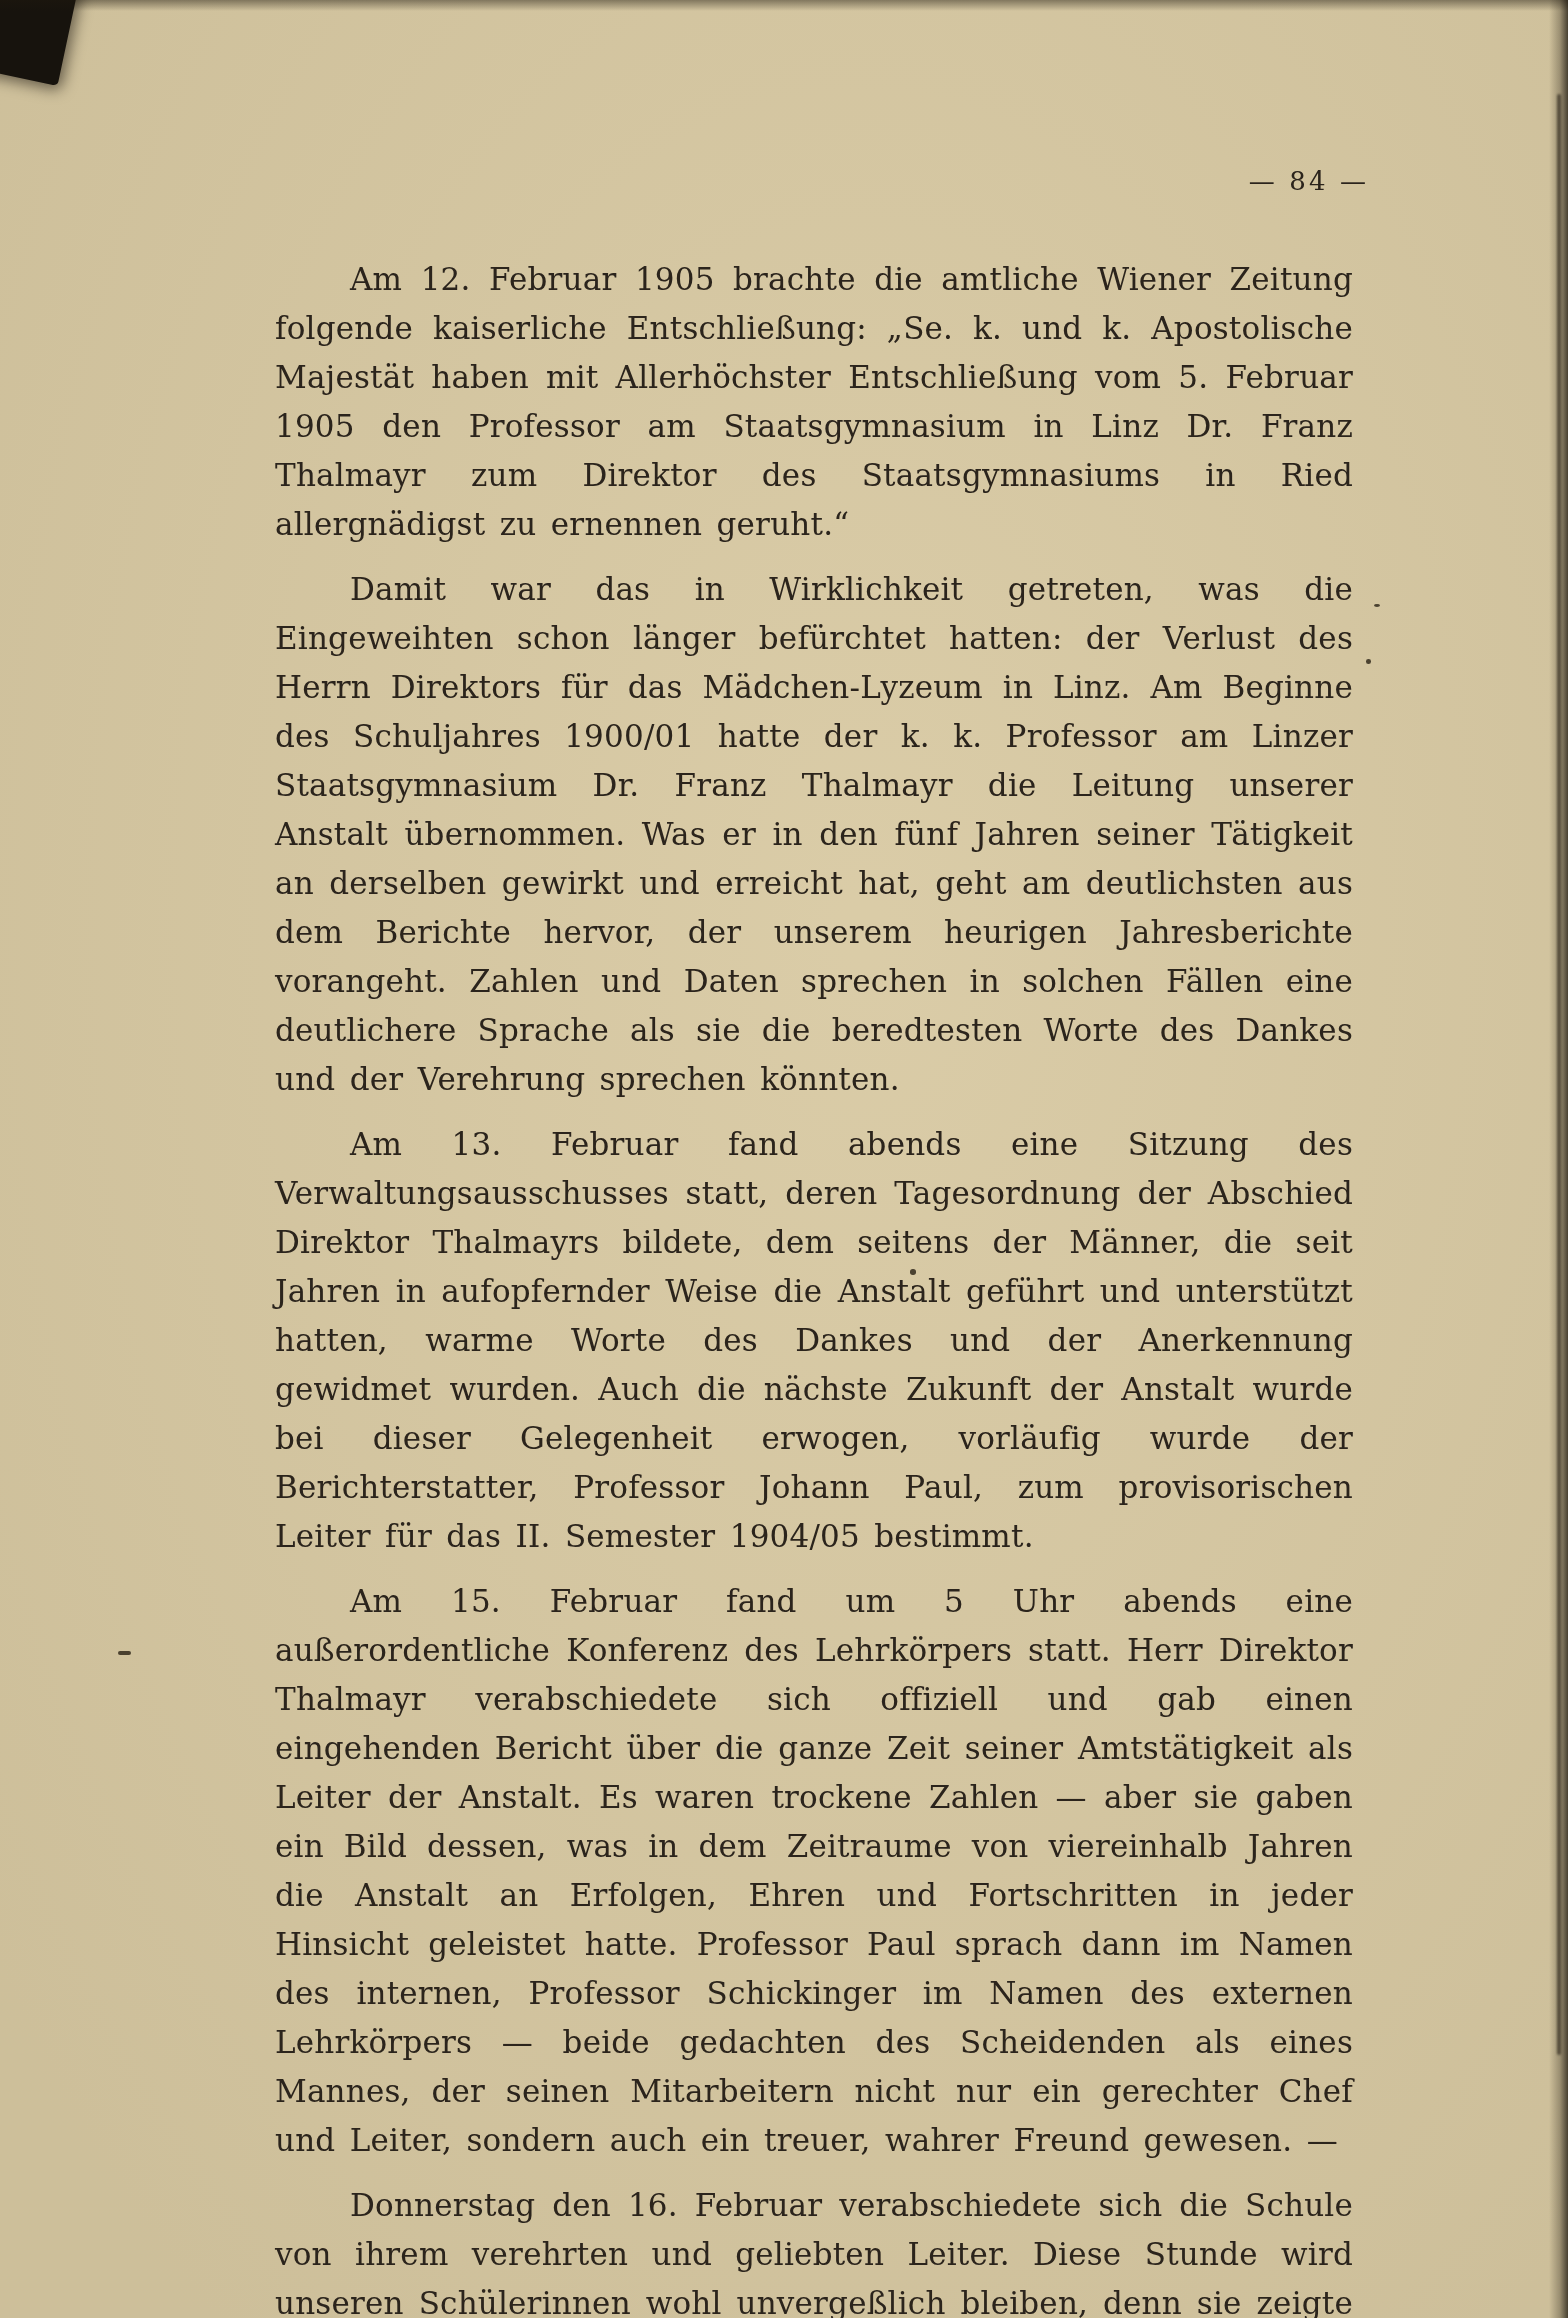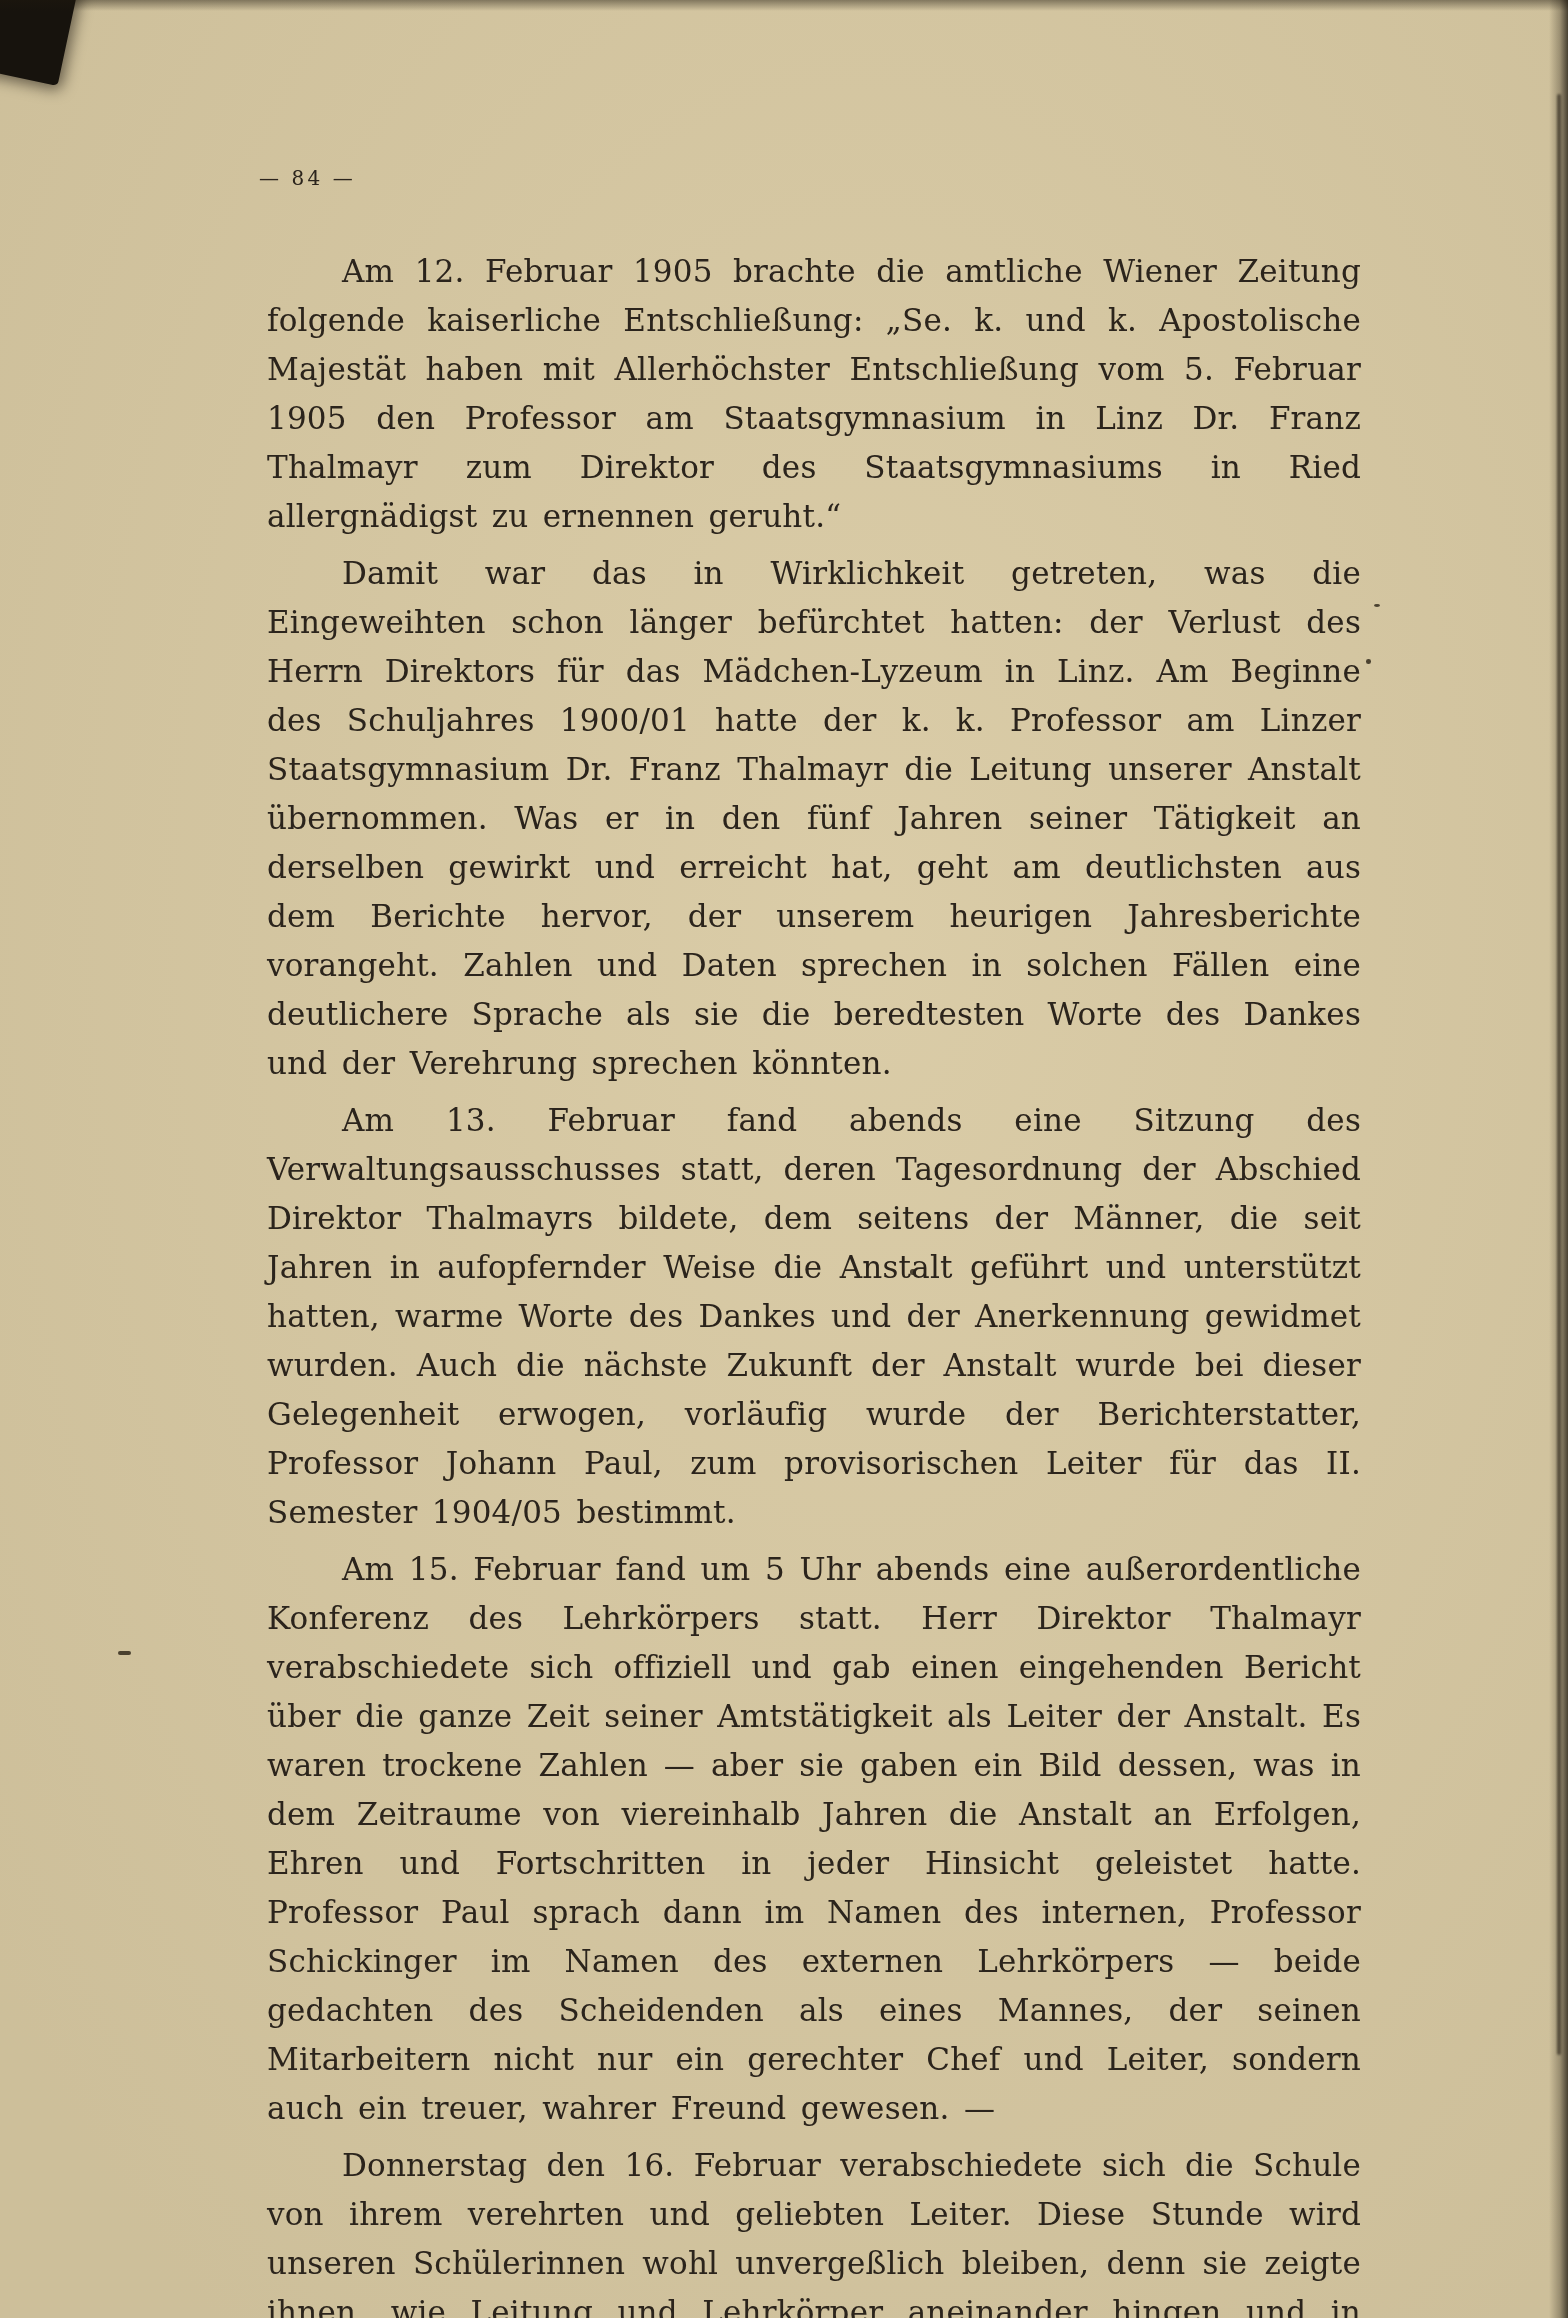--- a/index.html
+++ b/index.html
@@ -57,41 +57,41 @@
   .speck.s1 { left: 118px; top: 1651px; width: 12.6px; height: 3.9px; border-radius: 2.4px; }
   .speck.s2 { left: 910px; top: 1269px; width: 5.5px; height: 5.5px; }
   .speck.s3 { left: 1366px; top: 659px;  width: 4.7px; height: 4.7px; }
   .speck.s4 { left: 1374px; top: 604px;  width: 6.3px; height: 3.1px; }
 
   .page-number {
     position: absolute;
     top: 166px;
     left: 259px;
     width: 1110px;
-    text-align: left;
-    font-size: 20px;
+    text-align: right;
+    font-size: 26px;
     letter-spacing: 3.1px;
     color: var(--ink);
   }
   .text-block {
     position: absolute;
     top: 239px;
     left: 259px;
     width: 1110px;
     font-size: 31px;
     line-height: 49px;
     text-align: justify;
     word-spacing: 0.14em;
     letter-spacing: 0.2px;
     color: var(--ink);
     text-rendering: optimizeLegibility;
   }
   .text-block p {
     text-indent: 75px;
-    margin: 8px;
+    margin: 16px;
   }
 </style>
 </head>
 <body>
 
 <div class="page">
 
   <div class="corner-artifact"></div>
   <div class="top-edge-shadow"></div>
   <div class="right-edge-shadow"></div>

